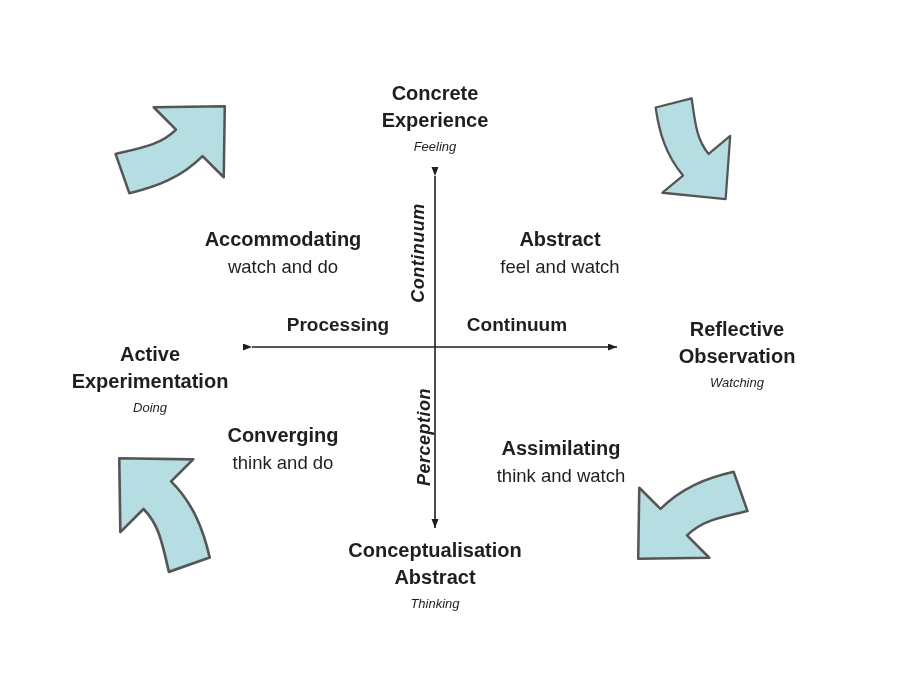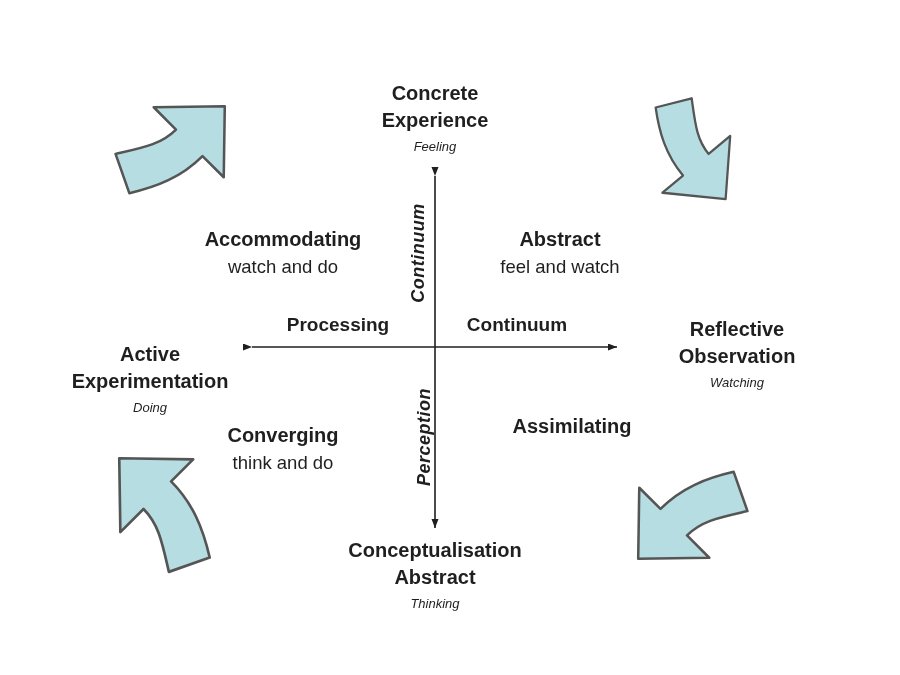--- a/index.html
+++ b/index.html
@@ -117,22 +117,23 @@
   <div class="quad" style="left:560px; top:225px;">
     <div class="name">Abstract</div>
     <div class="desc">feel and watch</div>
   </div>
 
   <div class="quad" style="left:283px; top:421px;">
     <div class="name">Converging</div>
     <div class="desc">think and do</div>
   </div>
 
-  <div class="quad" style="left:561px; top:412px;margin-left:11px;">
+  <div class="quad" style="left:561px; top:434px;">
     <div class="name">Assimilating</div>
+    <div class="desc">think and watch</div>
   </div>
 
   <div class="axis-label" style="left:338px; top:325px;">Processing</div>
   <div class="axis-label" style="left:517px; top:325px;">Continuum</div>
   <div class="axis-label rot" style="left:418px; top:253px;">Continuum</div>
   <div class="axis-label rot" style="left:424px; top:437px;">Perception</div>
 
 </div>
 
 </body></html>

